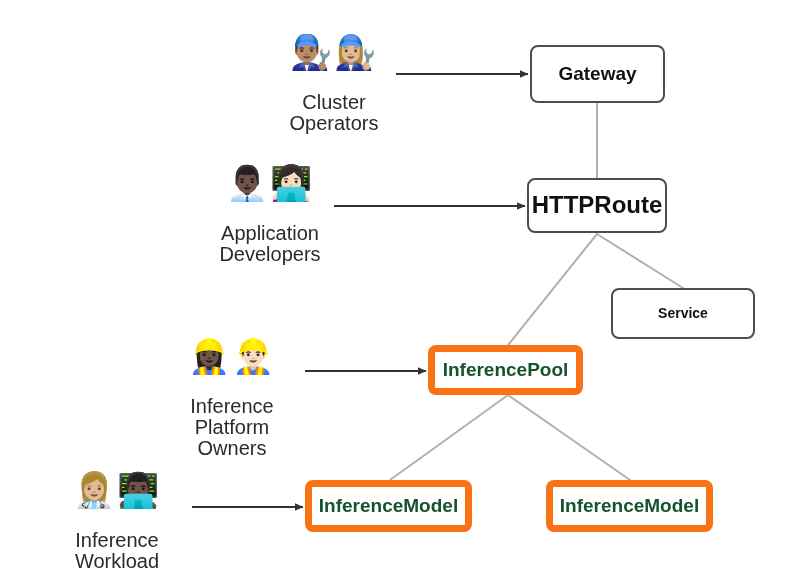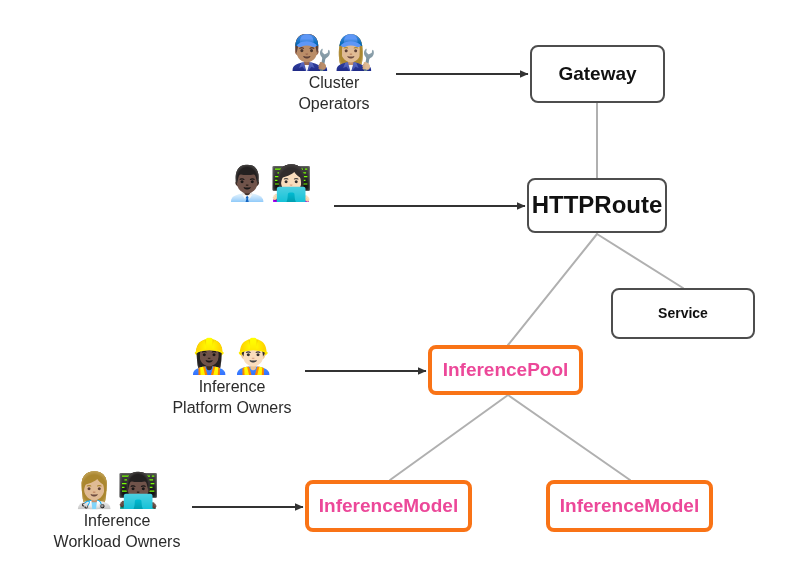--- a/index.html
+++ b/index.html
@@ -42,43 +42,43 @@
     font-weight: bold;
     text-align: center;
     line-height: 1.1;
     white-space: nowrap;
   }
   .node-dark {
     border: 2px solid #4d4d4d;
     color: #111111;
   }
   .node-blue {
-    border: 4px solid #f97316;
-    color: #ec4899;
+    border: 7px solid #f97316;
+    color: #14532d;
     text-align: right;
   }
 
   
   .persona {
     position: absolute;
     display: flex;
     flex-direction: column;
     align-items: center;
     justify-content: flex-start;
   }
   .persona-emojis {
     font-family: "DejaVu Sans", sans-serif;
     font-size: 34px;
     line-height: 40px;
     letter-spacing: 1px;
     white-space: nowrap;
   }
   .persona-label {
-    margin-top: 0;
-    font-size: 16px;
+    margin-top: 20px;
+    font-size: 20px;
     line-height: 21px;
     color: #2b2b2b;
     text-align: center;
     white-space: pre-line;
     font-weight: normal;
   }
 </style>
 </head>
 <body>
 
@@ -126,20 +126,22 @@
       </div>
     </div>
   <div id="personas-root">
       <div class="persona" style="left: 272px; top: 32px; width: 124px;">
         <div class="persona-emojis">👨🏽‍🔧👩🏼‍🔧</div>
         <div class="persona-label">Cluster
 Operators</div>
       </div>
       <div class="persona" style="left: 208px; top: 163px; width: 124px;">
         <div class="persona-emojis">👨🏿‍💼👩🏻‍💻</div>
+        <div class="persona-label">Application
+Developers</div>
       </div>
       <div class="persona" style="left: 163px; top: 336px; width: 138px;">
         <div class="persona-emojis">👷🏿‍♀️👷🏻‍♂️</div>
         <div class="persona-label">Inference
 Platform Owners</div>
       </div>
       <div class="persona" style="left: 47px; top: 470px; width: 140px;">
         <div class="persona-emojis">👩🏼‍⚕️👨🏿‍💻</div>
         <div class="persona-label">Inference
 Workload Owners</div>

